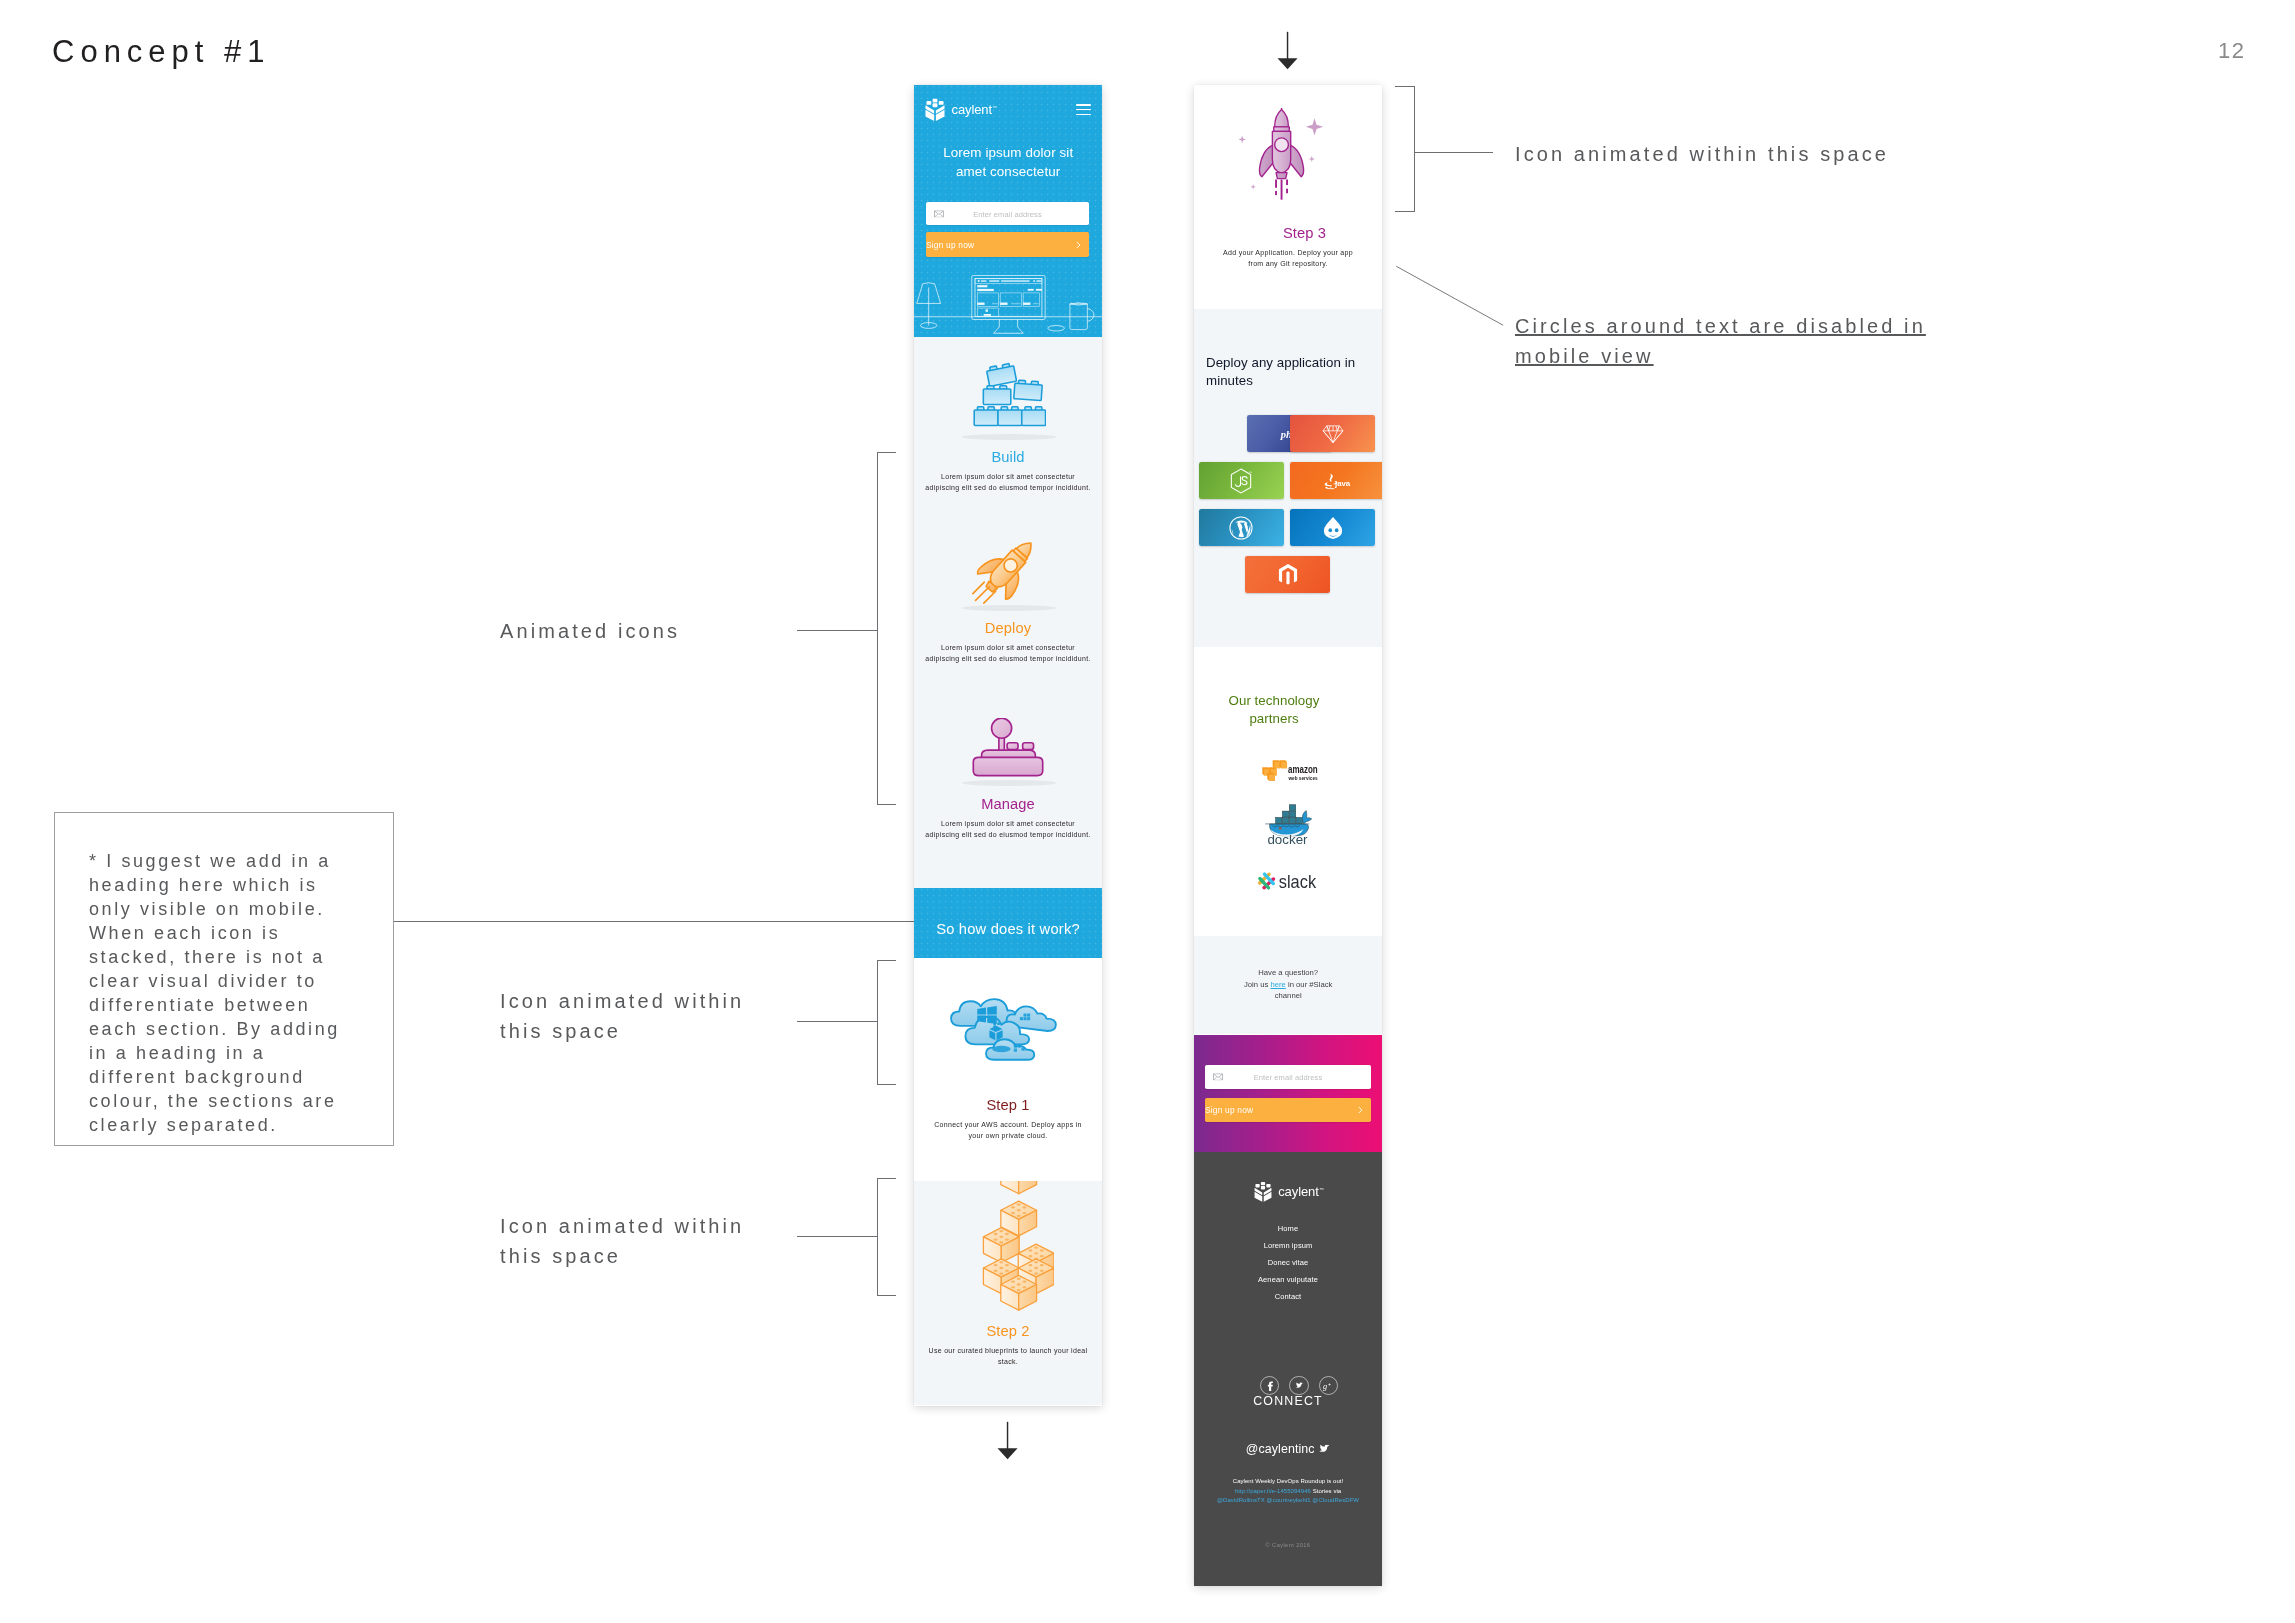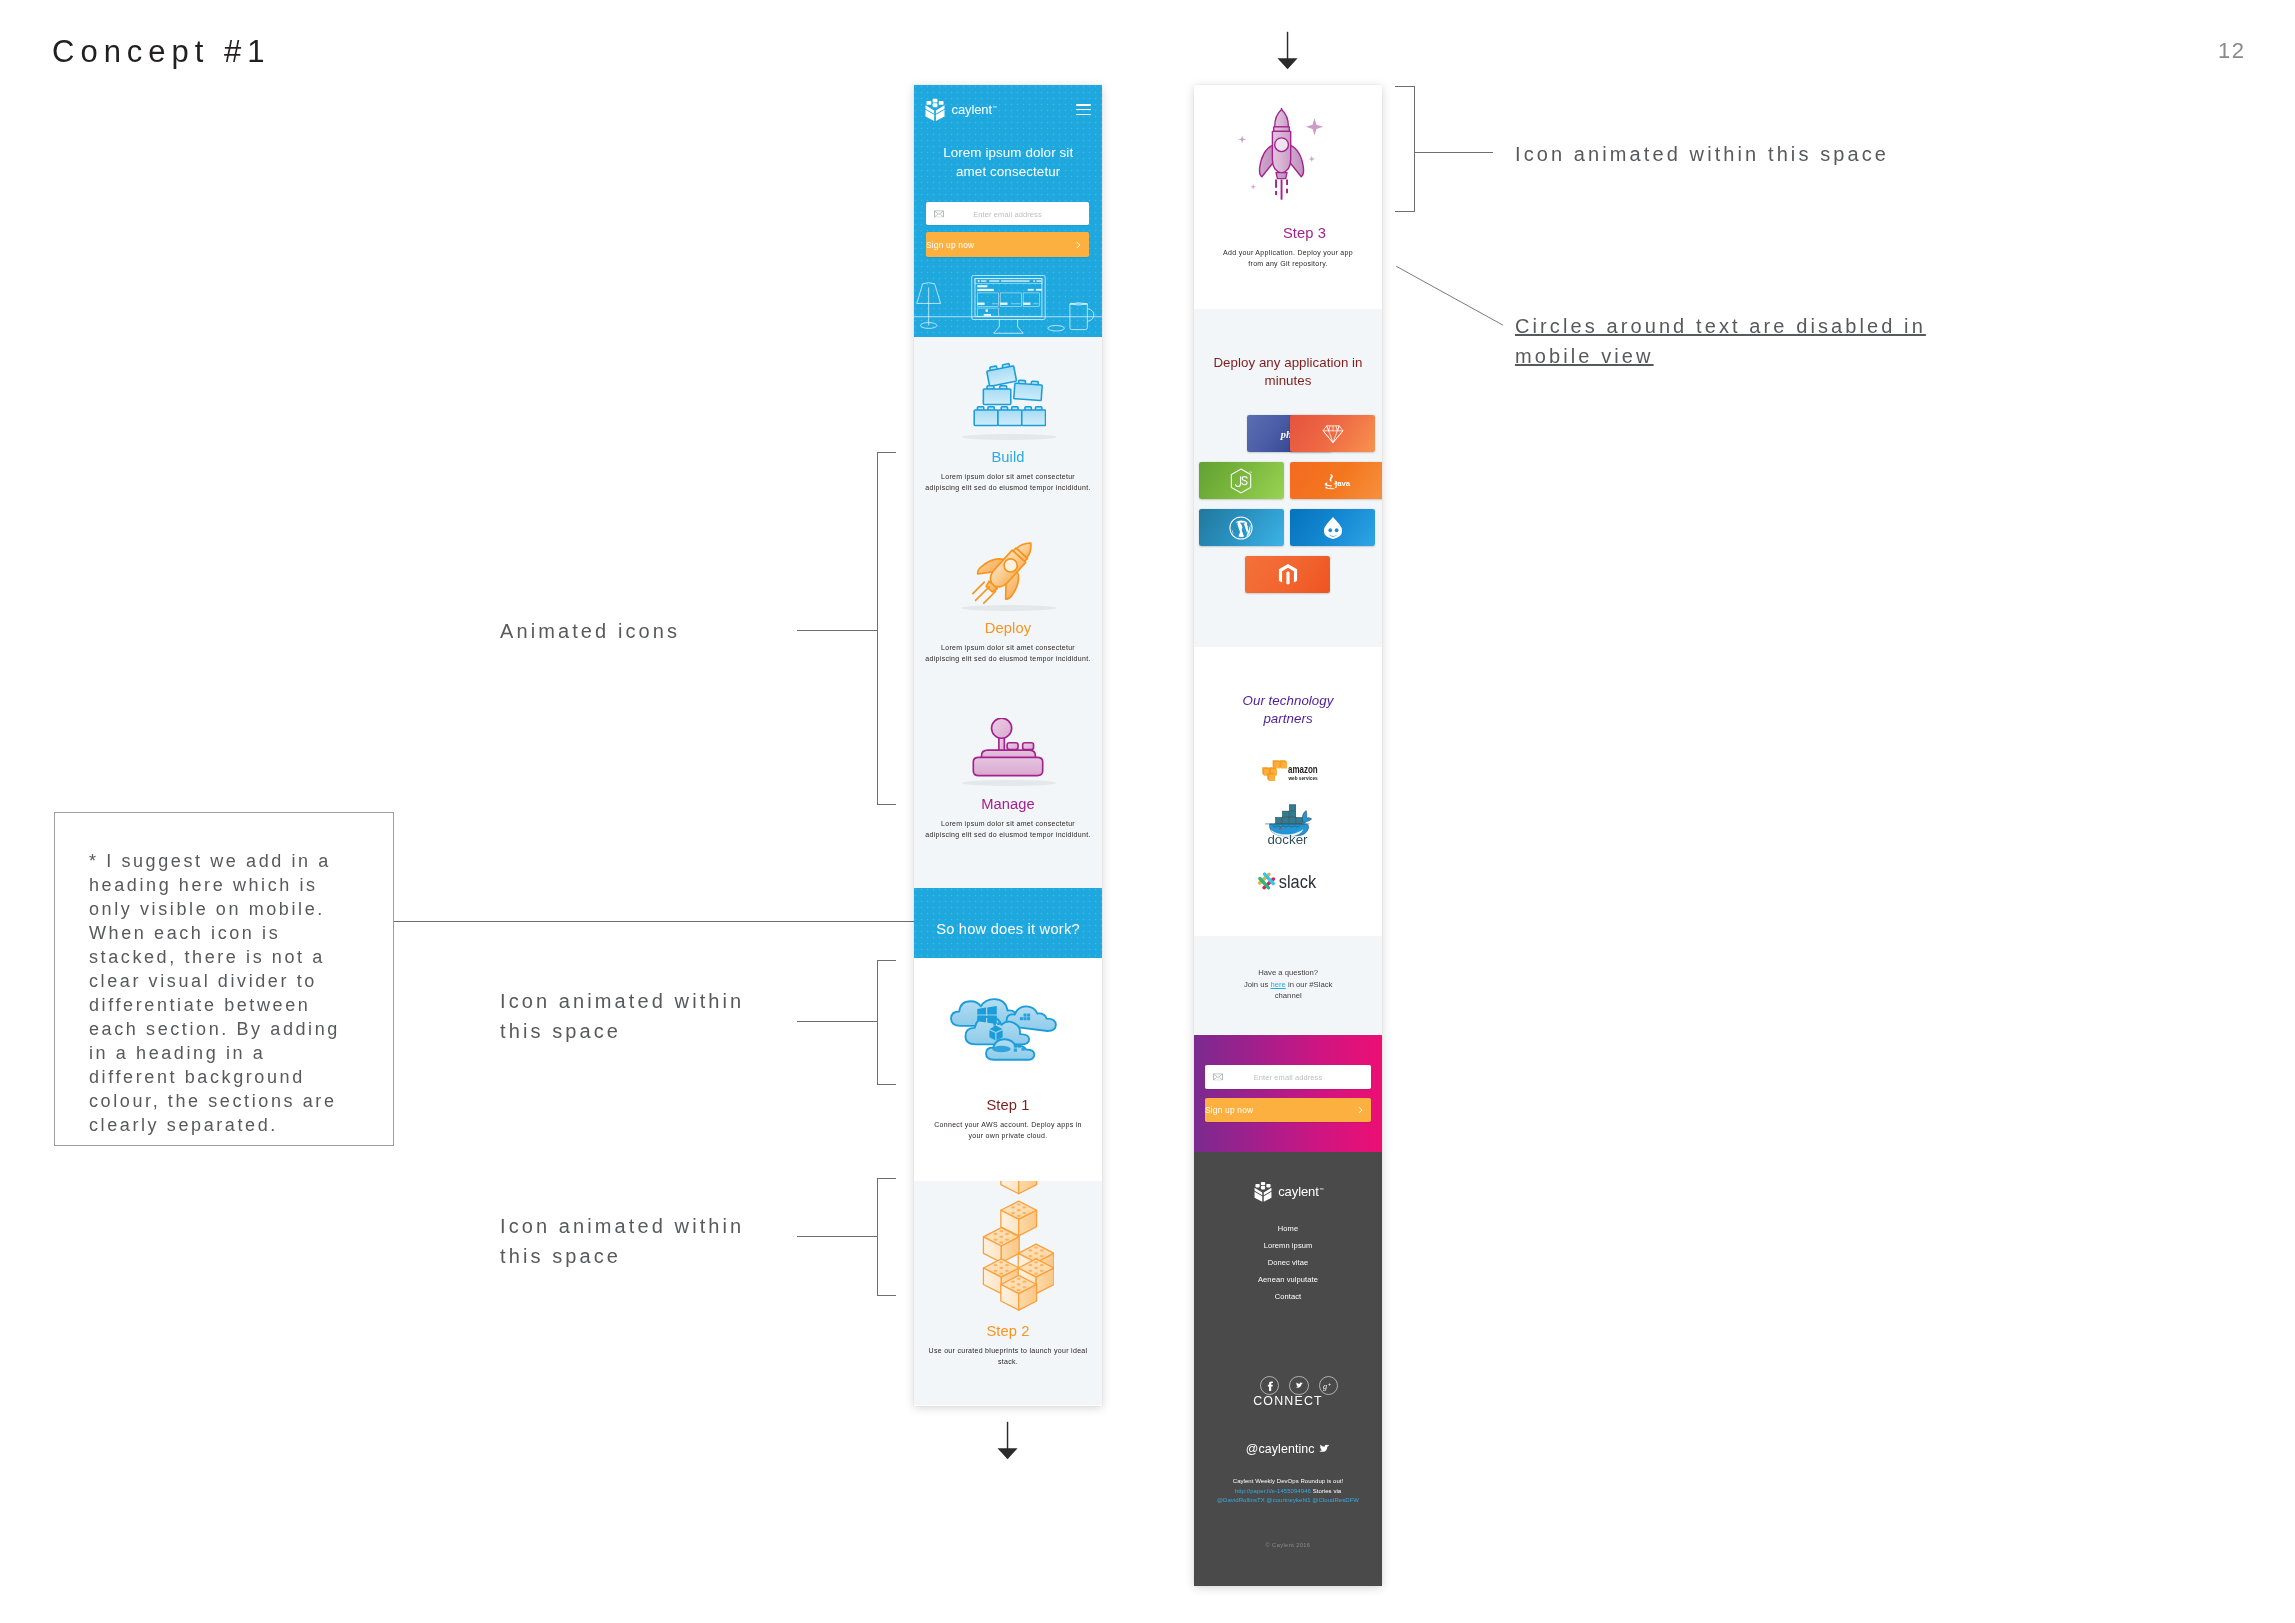--- a/index.html
+++ b/index.html
@@ -511,21 +511,21 @@
         <path d="M86 52 L86.8 54.7 L89.5 55.5 L86.8 56.3 L86 59 L85.2 56.3 L82.5 55.5 L85.2 54.7 Z"></path>
         <path d="M22 83 L22.7 85.3 L25 86 L22.7 86.7 L22 89 L21.3 86.7 L19 86 L21.3 85.3 Z"></path>
       </g>
     </svg>
     <div class="feat" style="top:141px;">
       <div class="feat-title" style="color:#a3238e;padding-left:33px;">Step 3</div>
       <div class="feat-body" style="margin-top:6.4px;width:147px;">Add your Application. Deploy your app from any Git repository.</div>
     </div>
 
     <div style="position:absolute;left:0;top:224px;width:188px;height:338px;background:#f3f6f8;"></div>
-    <div style="position:absolute;left:12px;top:269px;width:164px;text-align:center;color:#7f1d1d;font-size:13.3px;line-height:18.4px;letter-spacing:0.05px;">Deploy any application in minutes</div>
+    <div style="position:absolute;left:12px;top:269px;width:164px;color:#0f172a;font-size:13.3px;line-height:18.4px;letter-spacing:0.05px;">Deploy any application in minutes</div>
 
     <div class="tile" style="left:4.6px;top:330px;width:85px;height:37px;background:linear-gradient(125deg,#5b6fb2 0%,#4a5ca6 35%,#1f2f78 100%);margin-left:48px;">
       <svg style="position:absolute;left:50%;top:50%;transform:translate(-50%,-50%);width:31px;height:16.5px;" viewBox="0 0 68 36">
         <ellipse cx="34" cy="18" rx="33" ry="17" fill="#ffffff" opacity="0.0"></ellipse>
         <text x="34" y="26" font-family="Liberation Serif, serif" font-style="italic" font-weight="bold" font-size="23" fill="#ffffff" text-anchor="middle">php</text>
       </svg>
     </div>
     <div class="tile" style="left:96px;top:330px;width:85px;height:37px;background:linear-gradient(125deg,#e4533e 0%,#ef6a44 50%,#f8934e 100%);">
       <svg style="position:absolute;left:50%;top:50%;transform:translate(-50%,-50%);width:22px;height:19px;" viewBox="0 0 48 42">
         <g fill="none" stroke="#ffffff" stroke-width="1.7" stroke-linejoin="round">
@@ -578,21 +578,21 @@
         <path d="M12 40 Q22 48 33 39 Q28 45 22 45 Q16 45 12 40 Z" fill="#1a8ed0"></path>
       </svg>
     </div>
     <div class="tile" style="left:51px;top:471px;width:85px;height:37px;background:linear-gradient(125deg,#f4703a 0%,#f26630 50%,#ee5423 100%);">
       <svg style="position:absolute;left:50%;top:50%;transform:translate(-50%,-50%);width:20px;height:23px;" viewBox="0 0 44 50">
         <path d="M22 1 L42 12.5 L42 37.5 L35 41.5 L35 16.5 L22 9 L9 16.5 L9 41.5 L2 37.5 L2 12.5 Z" fill="#ffffff"></path>
         <path d="M18.5 44 L18.5 18.8 L22 16.8 L25.5 18.8 L25.5 44 L22 46 Z" fill="#ffffff"></path>
       </svg>
     </div>
 
-    <div style="position:absolute;left:33px;top:607px;width:122px;text-align:center;color:#4c1d95;font-size:13.3px;line-height:18.4px;letter-spacing:0.05px;font-style:italic;">Our technology partners</div>
+    <div style="position:absolute;left:19px;top:607px;width:122px;text-align:center;color:#4d7c0f;font-size:13.3px;line-height:18.4px;letter-spacing:0.05px;">Our technology partners</div>
     <svg style="position:absolute;left:62px;top:673px;width:63px;height:25px;" viewBox="0 0 140 54">
       <g fill="#f7991c">
         <g>
           <path d="M37 4 L50 4 L54 8 L54 22 L41 22 L37 18 Z"></path>
             <path d="M41 8 L54 8 L54 22 L41 22 Z" fill="#fbaf3f"></path>
           <path d="M52 4 L65 4 L69 8 L69 22 L56 22 L52 18 Z"></path>
             <path d="M56 8 L69 8 L69 22 L56 22 Z" fill="#fbaf3f"></path>
         </g>
         <g>
           <path d="M14 20 L27 20 L31 24 L31 38 L18 38 L14 34 Z"></path>

